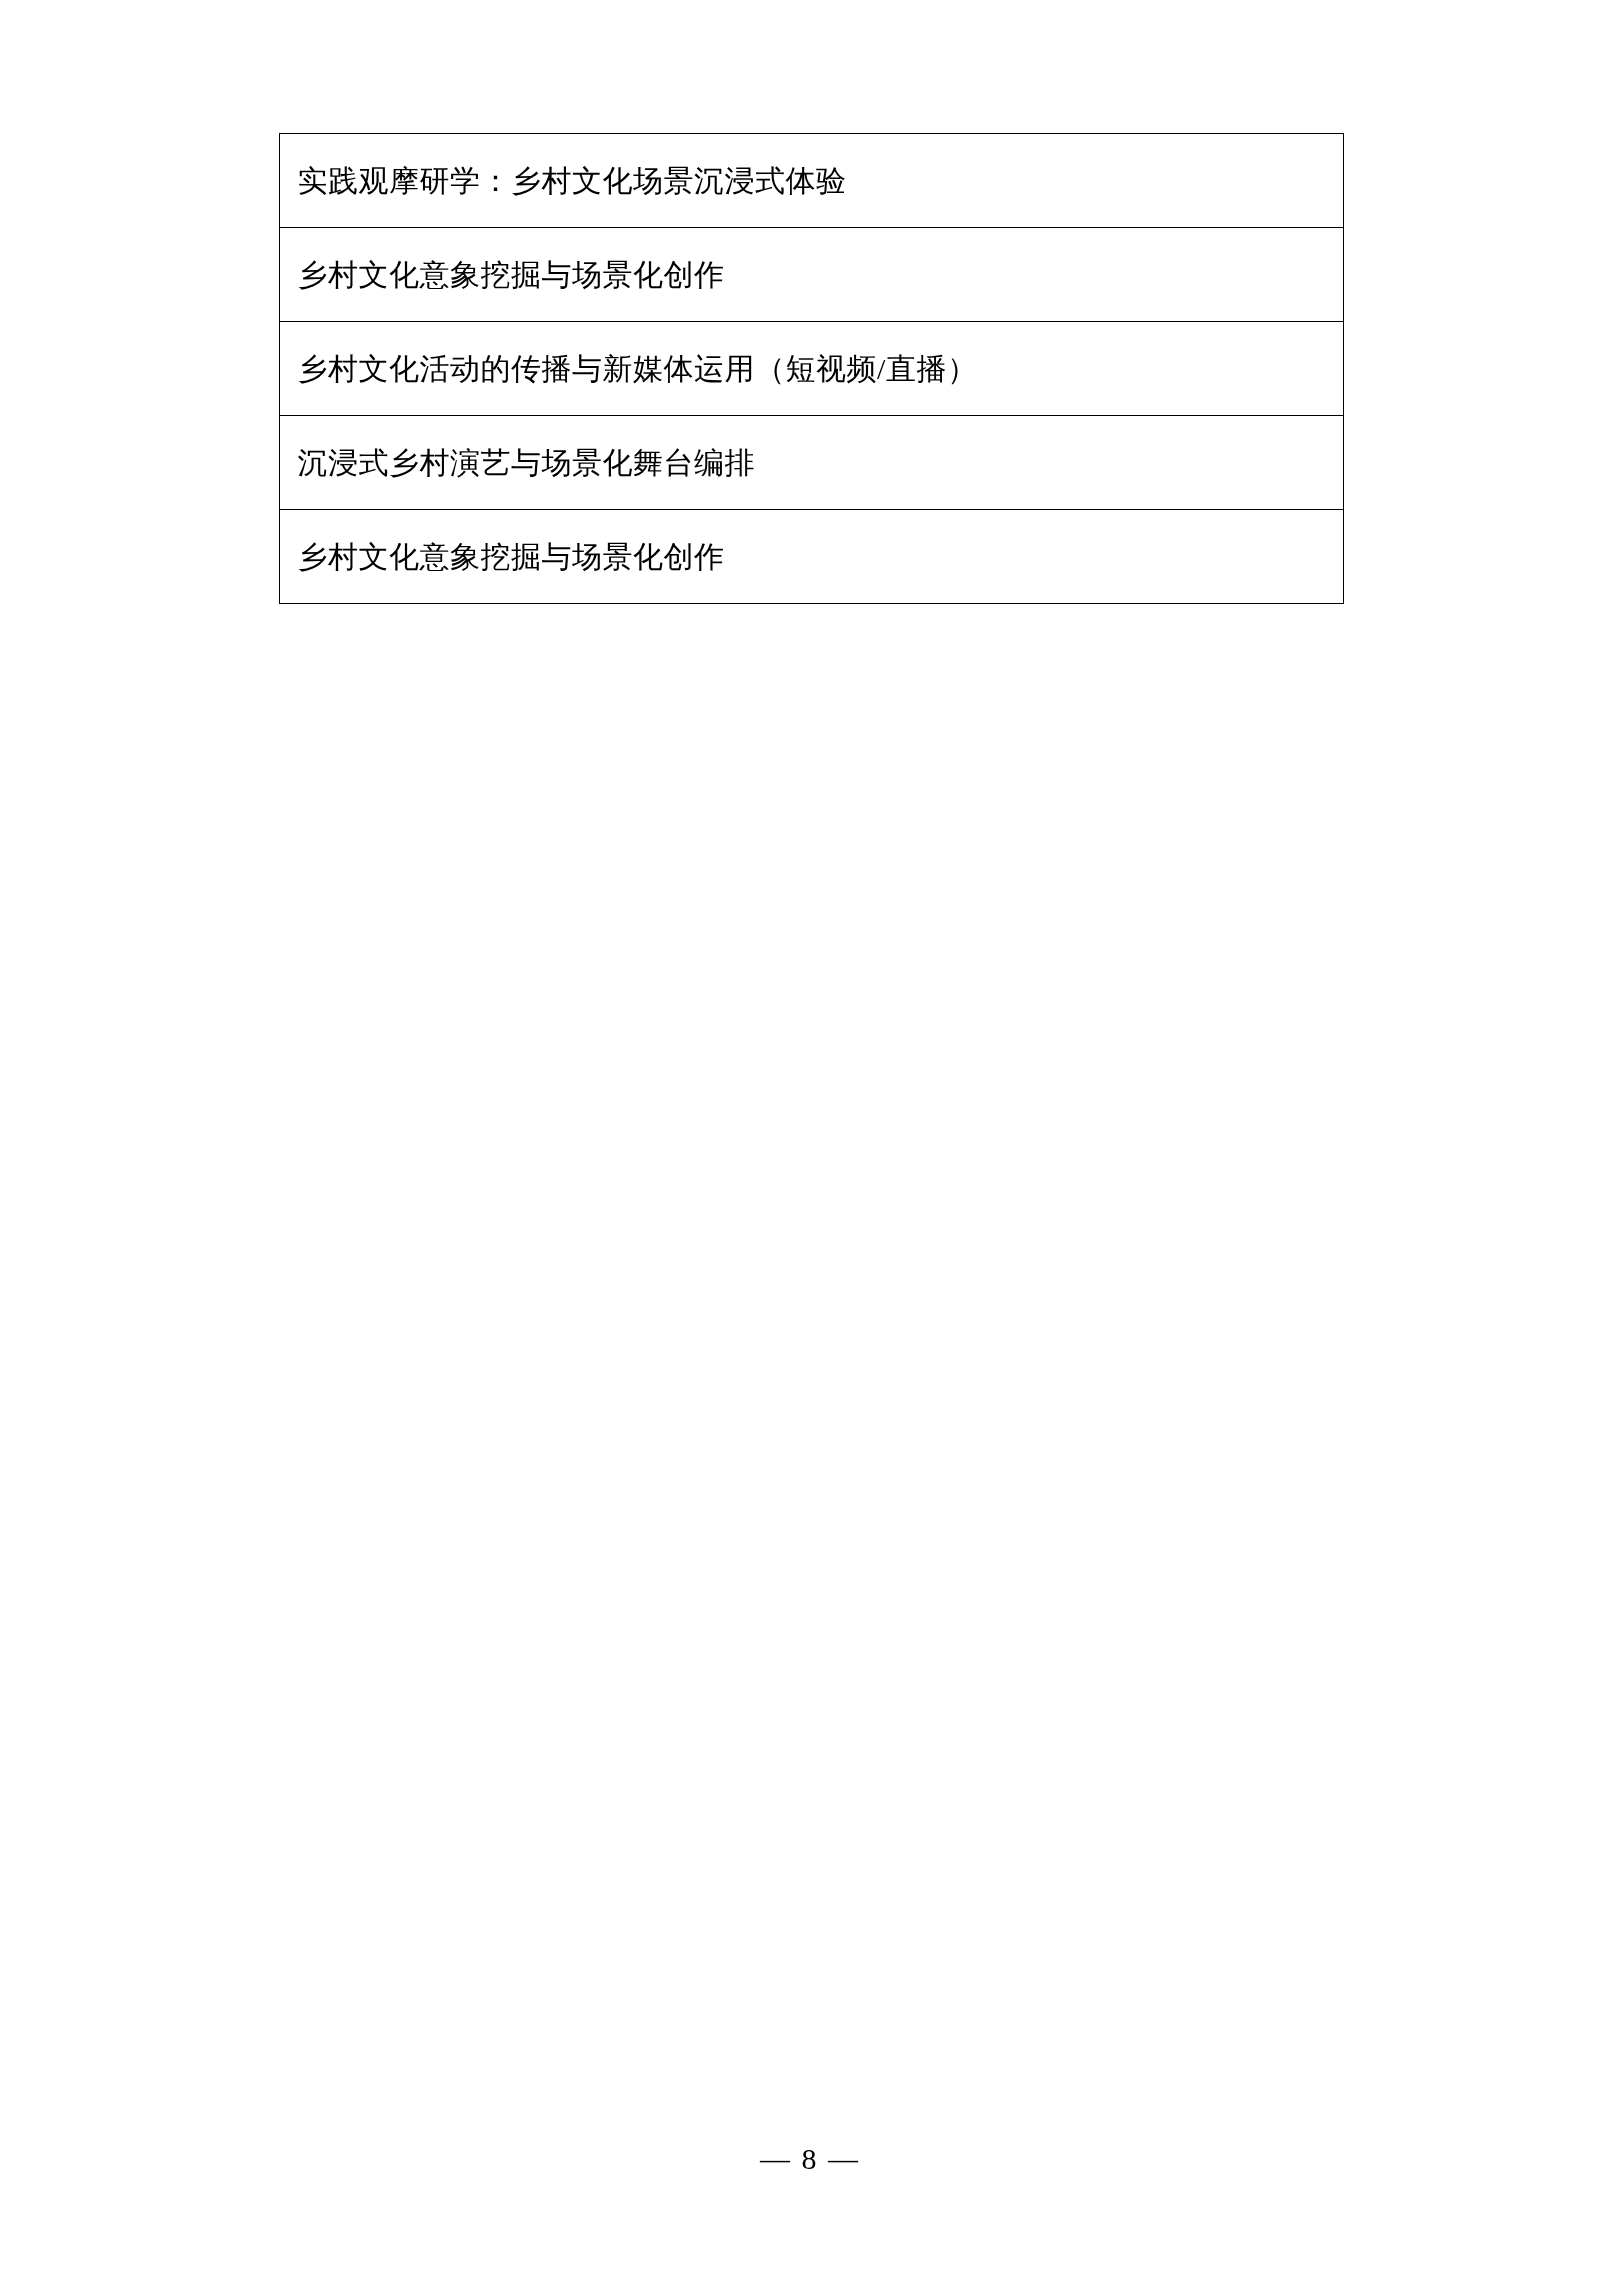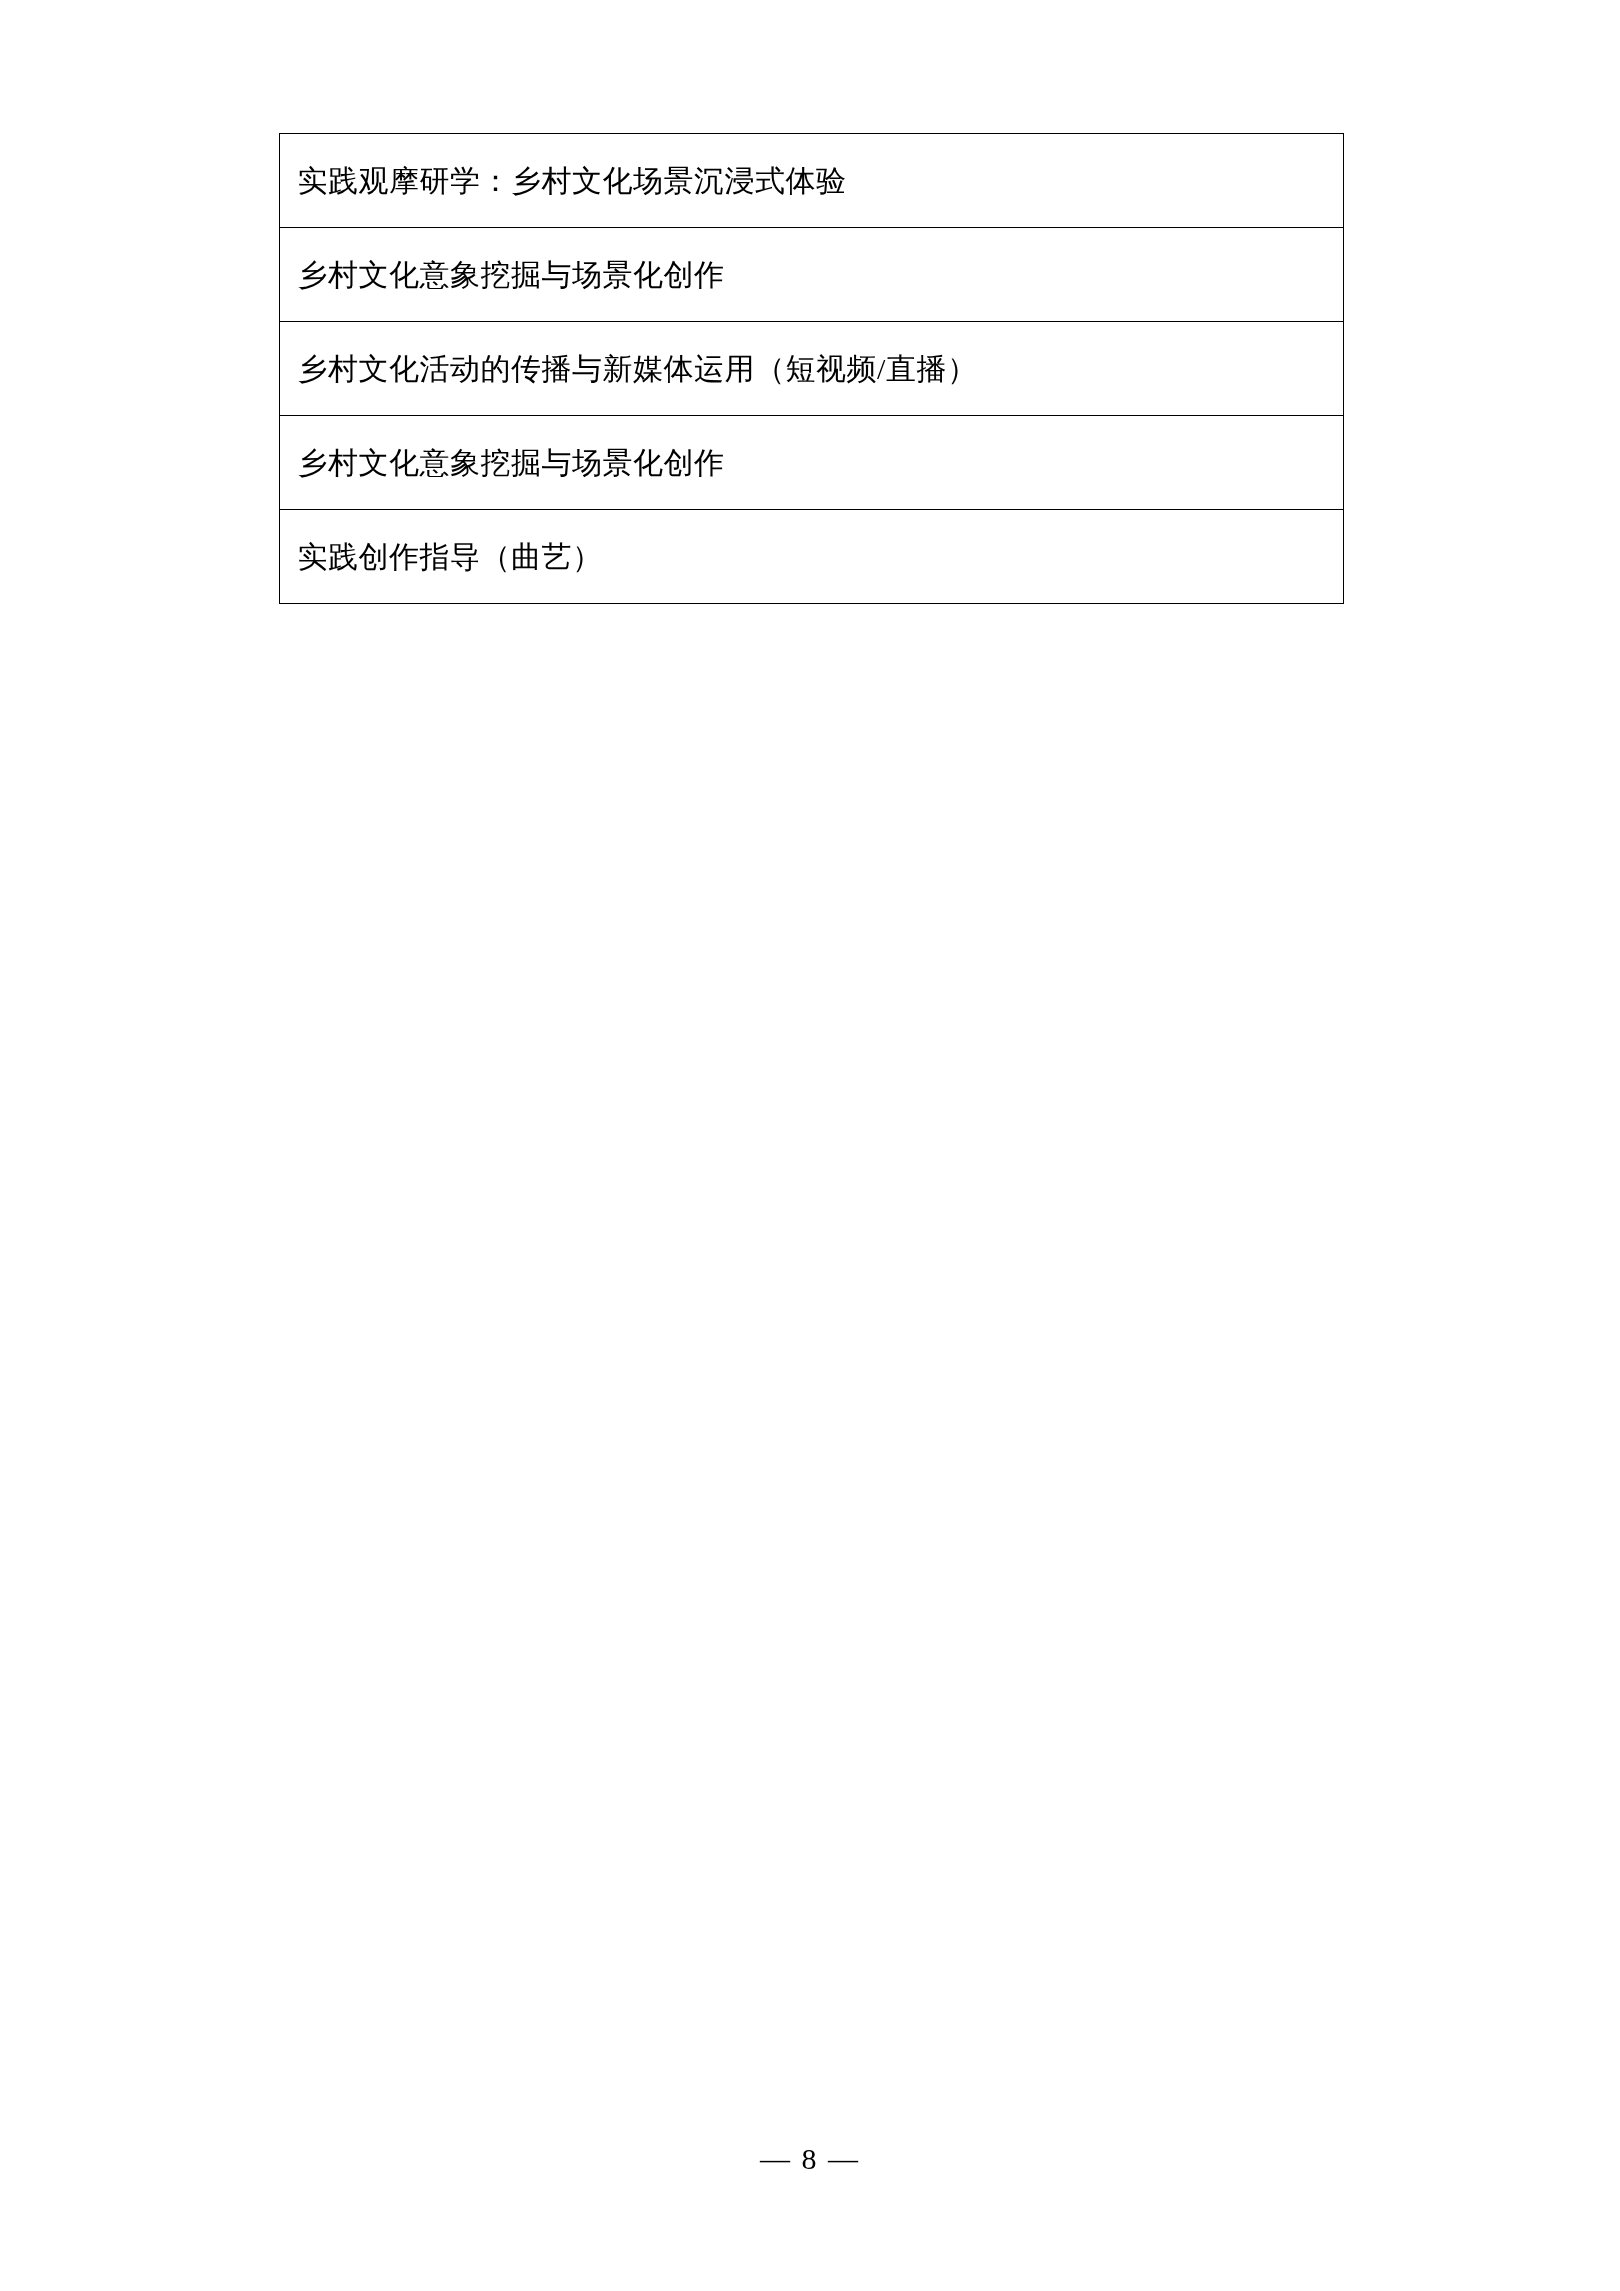--- a/index.html
+++ b/index.html
@@ -60,24 +60,24 @@
       <tr>
         <td>实践观摩研学：乡村文化场景沉浸式体验</td>
       </tr>
       <tr>
         <td>乡村文化意象挖掘与场景化创作</td>
       </tr>
       <tr>
         <td>乡村文化活动的传播与新媒体运用（短视频/直播）</td>
       </tr>
       <tr>
-        <td>乡村文化意象挖掘与场景化创作</td>
+        <td>沉浸式乡村演艺与场景化舞台编排</td>
       </tr>
       <tr>
-        <td>实践创作指导（曲艺）</td>
+        <td>乡村文化意象挖掘与场景化创作</td>
       </tr>
     </tbody>
   </table>
 
   <div class="page-number">— 8 —</div>
 
 </div>
 
 
 </body></html>

